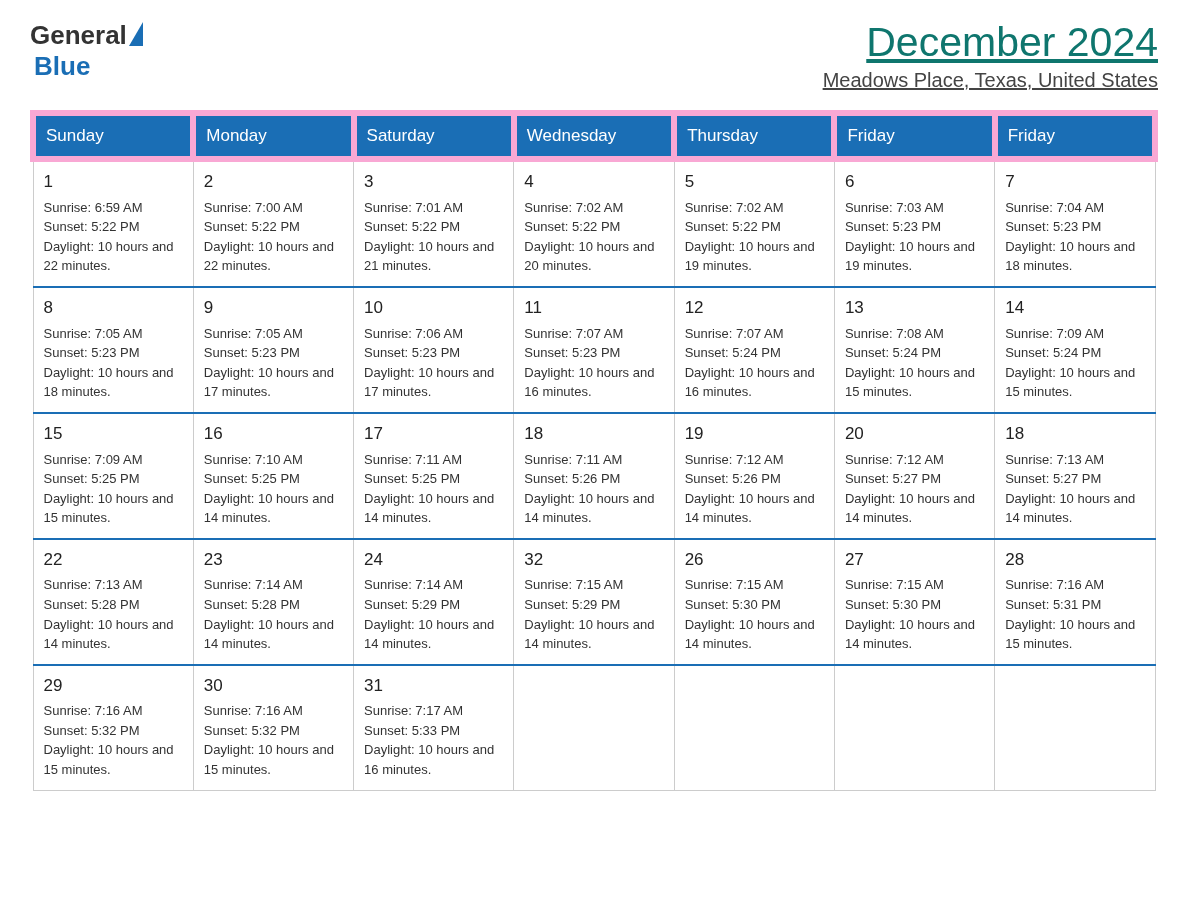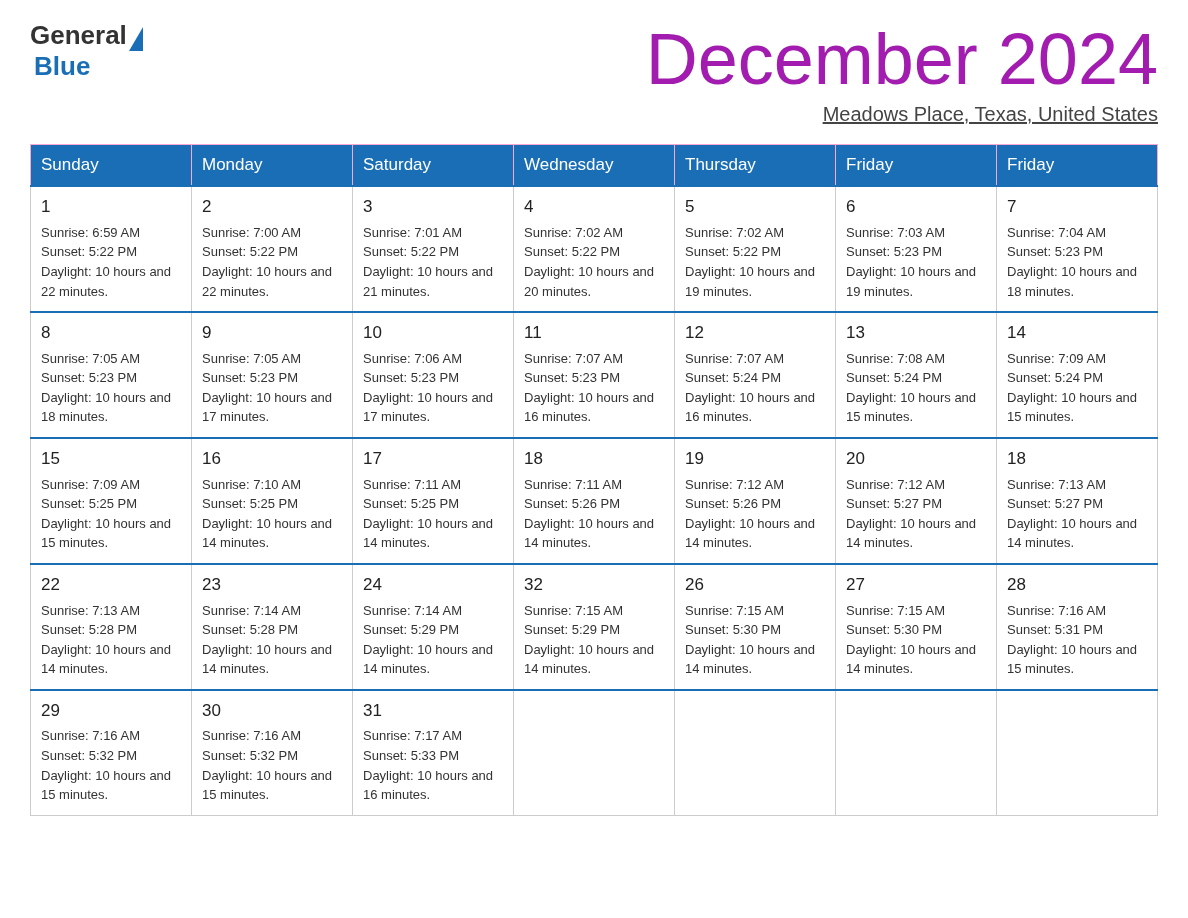--- a/index.html
+++ b/index.html
@@ -16,21 +16,21 @@
       align-items: flex-start;
       margin-bottom: 18px;
     }
     .logo {
       display: flex;
       flex-direction: column;
       align-items: flex-start;
     }
     .logo-top {
       display: flex;
-      align-items: flex-end;
+      align-items: flex-start;
     }
     .logo-text-general {
       font-size: 26px;
       font-weight: bold;
       color: #333;
     }
     .logo-triangle {
       width: 0;
       height: 0;
       border-left: 14px solid transparent;
@@ -43,44 +43,45 @@
       font-size: 26px;
       font-weight: bold;
       color: #1a6eb5;
       margin-left: 4px;
       text-align: right;
     }
     .title-section {
       text-align: right;
     }
     .month-title {
-      font-size: 72px;
+      font-size: 41px;
       font-weight: normal;
-      color: #a21caf;
+      color: #0f766e;
       line-height: 1.1;
+      text-decoration: underline;
     }
     .location-title {
       font-size: 20px;
       color: #444;
       margin-top: 4px;
       text-decoration: underline;
     }
     .calendar {
       width: 100%;
       border-collapse: collapse;
       border: 1px solid #aaa;
     }
     .calendar th {
       background-color: #1a6eb5;
       color: #fff;
       font-size: 17px;
       font-weight: normal;
       padding: 10px 10px;
       text-align: left;
-      border: 1px solid #f9a8d4;
+      border: 6px solid #f9a8d4;
     }
     .calendar td {
       vertical-align: top;
       padding: 8px 10px 10px 10px;
       border: 1px solid #ccc;
       width: 14.28%;
       min-height: 110px;
       font-size: 13.5px;
       color: #333;
       line-height: 1.45;

